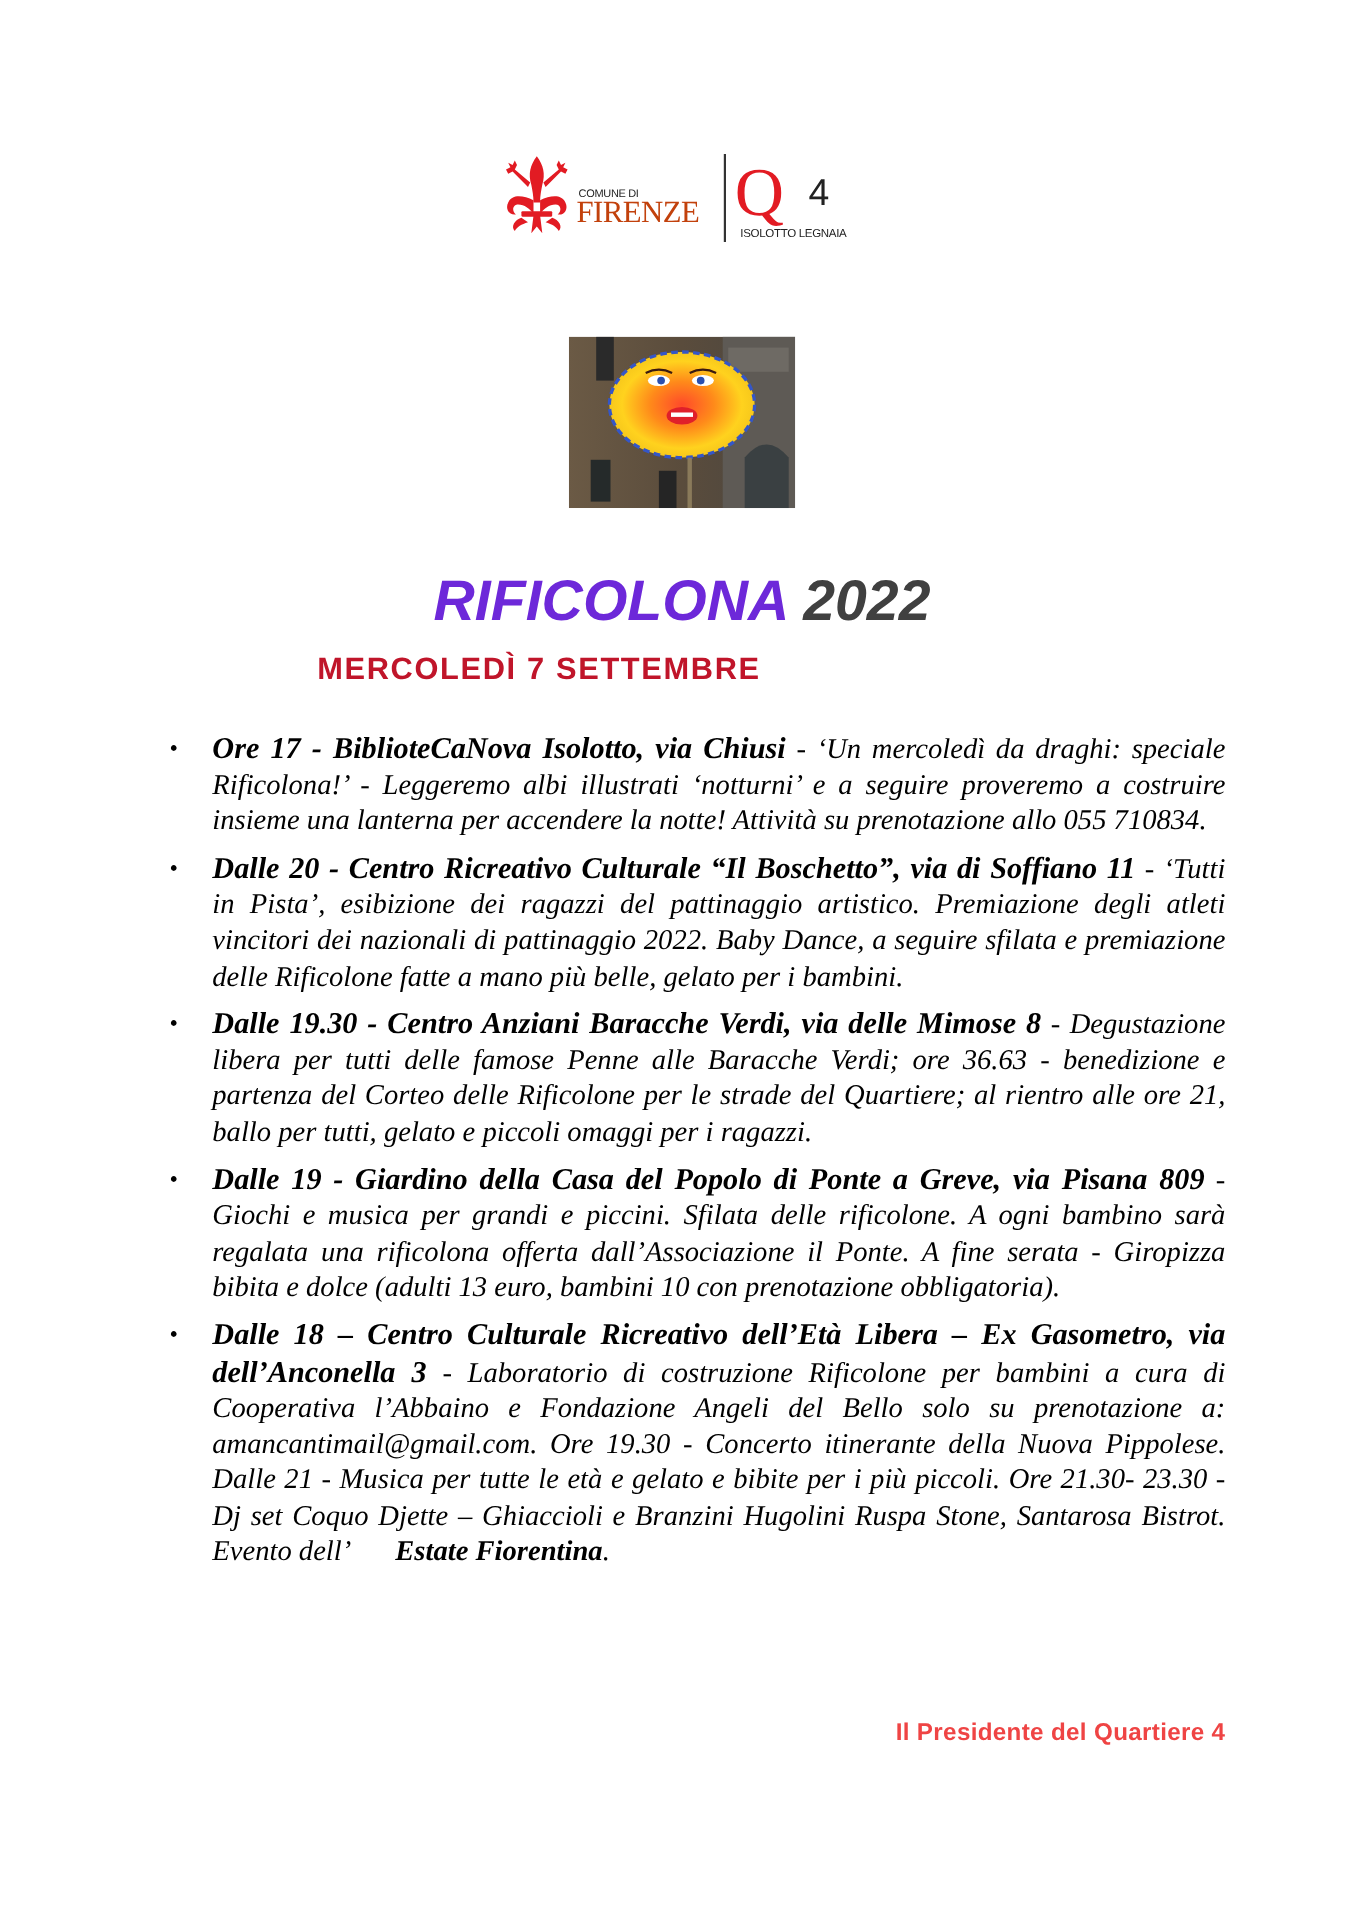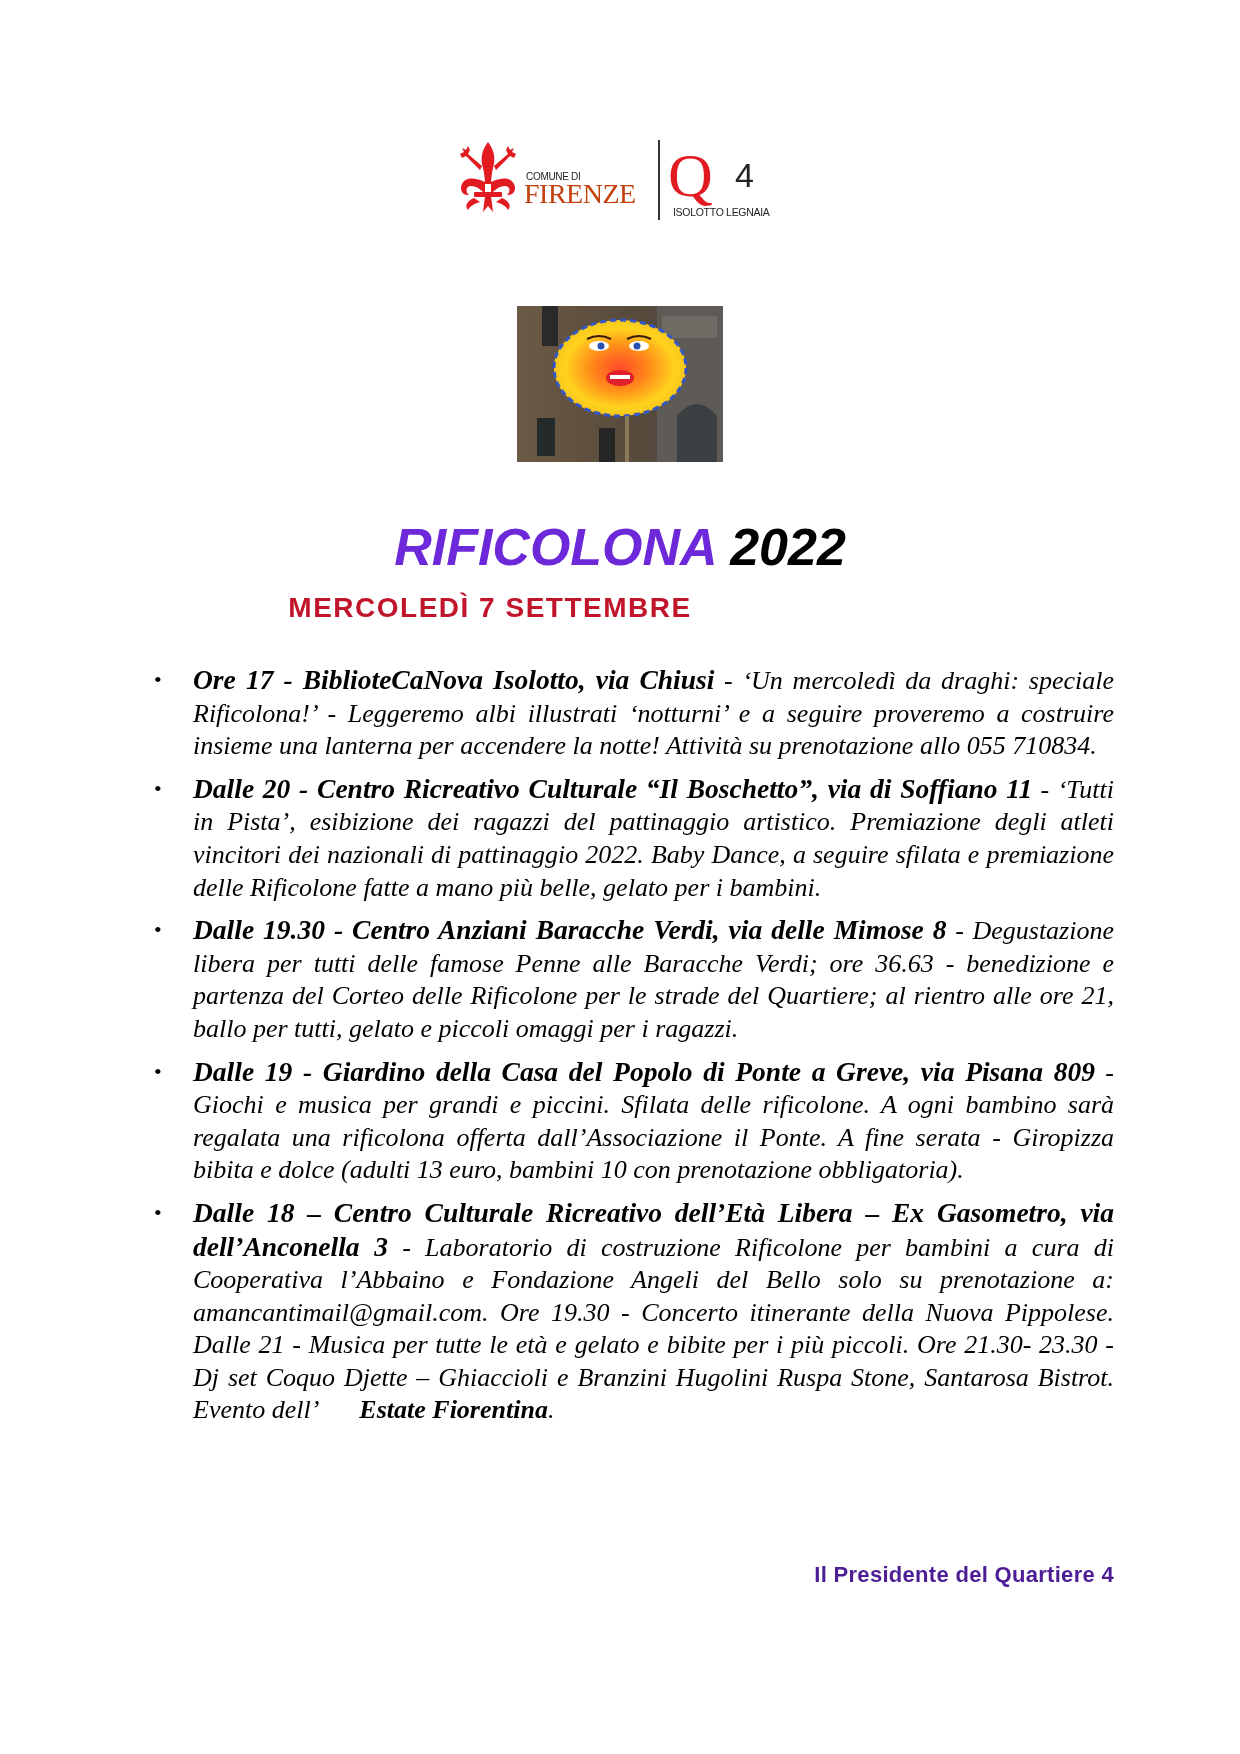--- a/index.html
+++ b/index.html
@@ -11,32 +11,32 @@
   .firenze { position: absolute; left: 76px; top: 44px; font-family: "Liberation Serif", serif; font-size: 28px; letter-spacing: -0.5px; color: #c2410c; line-height: 1; }
   .divider { position: absolute; left: 210px; top: 4px; width: 1.5px; height: 80px; background: #333; }
   .q-glyph { position: absolute; left: 220px; top: 8px; font-family: "Liberation Serif", serif; font-size: 62px; color: #e21b23; line-height: 1; }
   .q-four { position: absolute; left: 287px; top: 22px; font-family: "Liberation Sans", sans-serif; font-size: 34px; color: #222; line-height: 1; }
   .q-sub { position: absolute; left: 225px; top: 70px; font-family: "Liberation Sans", sans-serif; font-size: 10.5px; letter-spacing: -0.3px; color: #222; }
 
   .photo { position: absolute; left: 517px; top: 306px; width: 206px; height: 156px; overflow: hidden; }
 
   .title { position: absolute; left: 0; width: 1240px; top: 515px; text-align: center; font-family: "Liberation Sans", sans-serif; font-weight: bold; font-style: italic; font-size: 52px; line-height: 64px; }
   .title .t-blue { color: #6d28d9; }
-  .title .t-red { color: #000000; }
+  .title .t-red { color: #404040; }
   .subtitle { position: absolute; left: 0; width: 980px; top: 590px; text-align: center; font-family: "Liberation Sans", sans-serif; font-weight: bold; font-size: 28px; letter-spacing: 1.5px; color: #c0152a; line-height: 36px; }
 
   .events { position: absolute; left: 0; top: 664px; width: 1240px; margin: 0; padding: 0; list-style: none; }
   .event { position: relative; margin: 0 0 10px 0; padding-left: 193px; width: 921px; font-size: 26px; line-height: 32.6px; text-align: justify; font-style: italic; }
   .bullet { position: absolute; left: 154px; top: 0; font-style: normal; font-size: 22px; }
   .ev-head { font-weight: bold; font-size: 27.5px; }
   .ev-sep { font-weight: normal; }
   .ev-body { font-weight: normal; }
   .ev-strong { font-weight: bold; font-style: italic; font-size: 26px; margin-left: 40px; }
 
-  .signature { position: absolute; right: 126px; top: 1562px; font-family: "Liberation Sans", sans-serif; font-weight: bold; font-size: 22px; color: #4c1d95; letter-spacing: 0.3px; }
+  .signature { position: absolute; right: 126px; top: 1562px; font-family: "Liberation Sans", sans-serif; font-weight: bold; font-size: 22px; color: #ef4444; letter-spacing: 0.3px; }
 </style>
 </head>
 <body>
 
 <div class="logo-area">
   <svg class="lily" viewBox="0 0 72 76">
     <g fill="#e21b23">
       <path d="M36 2 C30 10 28 18 31 28 C32 33 33 38 33 44 L39 44 C39 38 40 33 41 28 C44 18 42 10 36 2 Z"></path>
       <path d="M33 42 C24 38 14 36 10 44 C7 50 11 56 17 55 C13 52 14 46 19 46 C25 46 29 50 33 54 Z"></path>
       <path d="M39 42 C48 38 58 36 62 44 C65 50 61 56 55 55 C59 52 58 46 53 46 C47 46 43 50 39 54 Z"></path>

